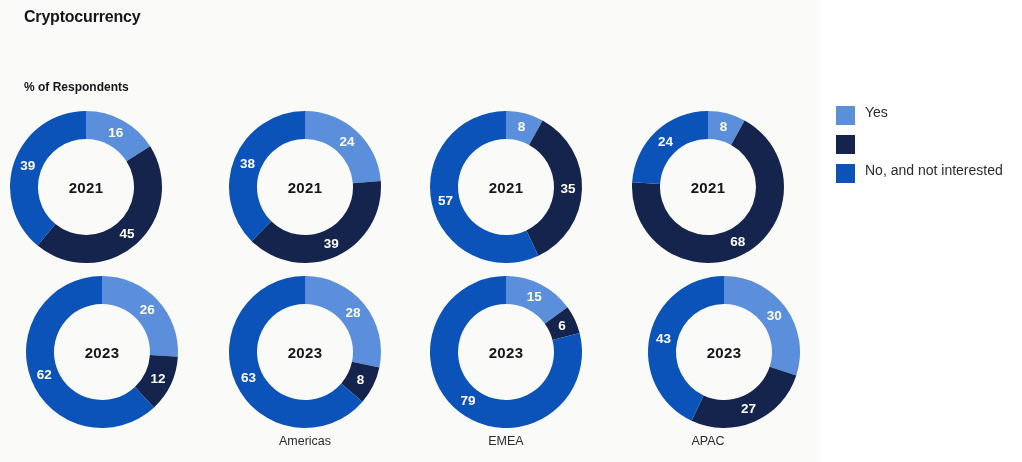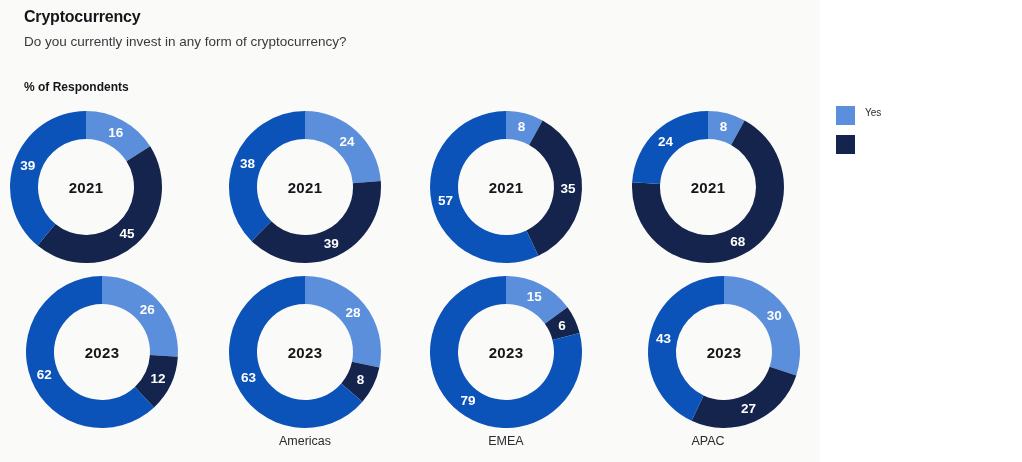--- a/index.html
+++ b/index.html
@@ -114,35 +114,34 @@
     margin-bottom: 9px;
   }
   .legend-swatch {
     width: 19px;
     height: 19px;
     flex: 0 0 19px;
     margin-right: 10px;
     margin-top: 1px;
   }
   .legend-text {
-    font-size: 10px;
+    font-size: 14px;
     line-height: 15.5px;
     color: #2b2b2f;
     white-space: pre-line;
   }
 </style>
 </head>
 <body>
 
 <div class="tint-bg"></div>
 
 <div class="page">
 
   <div class="title">Cryptocurrency</div>
-  <div class="subtitle">Do you currently invest in any form of cryptocurrency?</div>
   <div class="axis-label">% of Respondents</div>
 
   <div class="charts" id="charts-container">
       <div class="donut-wrap" style="left: 6px; top: 5px;">
         <svg viewBox="0 0 160 160">
           <path d="M 80 4 A 76 76 0 0 1 144.16892233815315 39.27716358159626 L 120.52774042409672 54.280313841008166 A 48 48 0 0 0 80 32 Z" fill="#5B8FDB"></path>
           <text class="seg-label" x="109.86872779430635" y="25.66898583728046" text-anchor="middle" dominant-baseline="central">16</text>
           <path d="M 144.16892233815315 39.27716358159626 A 76 76 0 0 1 31.555776779099602 138.55900645096 L 49.403648492062906 116.98463565323789 A 48 48 0 0 0 120.52774042409672 54.280313841008166 Z" fill="#14244C"></path>
           <text class="seg-label" x="121.00133565006644" y="126.50688631708849" text-anchor="middle" dominant-baseline="central">45</text>
           <path d="M 31.555776779099602 138.55900645096 A 76 76 0 0 1 79.99999999999999 4 L 79.99999999999999 32 A 48 48 0 0 0 49.403648492062906 116.98463565323789 Z" fill="#0B53B8"></path>
@@ -237,15 +236,19 @@
     </div>
 
   <div class="legend" id="legend">
       <div class="legend-row">
         <span class="legend-swatch" style="background: rgb(91, 143, 219);"></span>
         <span class="legend-text">Yes</span>
       </div>
       <div class="legend-row">
         <span class="legend-swatch" style="background: rgb(20, 36, 76);"></span>
       </div>
+      <div class="legend-row">
+        <span class="legend-swatch" style="background: rgb(11, 83, 184);"></span>
+        <span class="legend-text">No, and not interested</span>
+      </div>
     </div>
 
 </div>
 
 </body></html>

